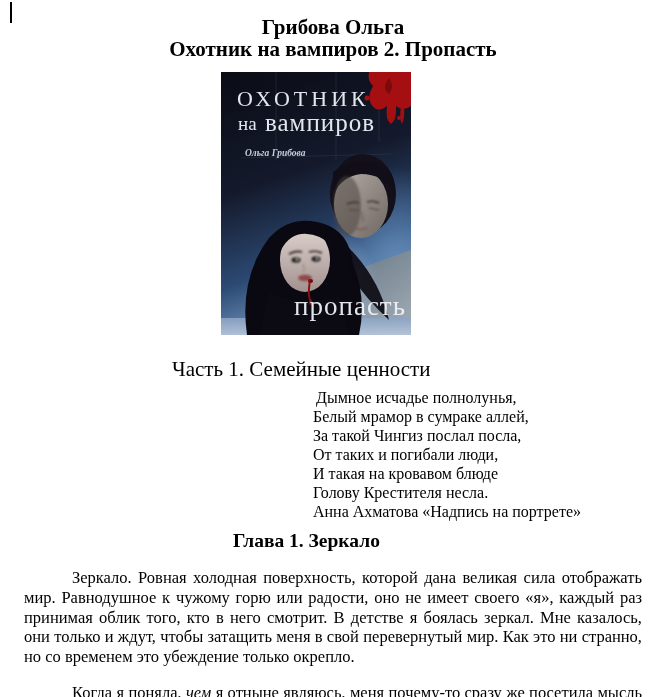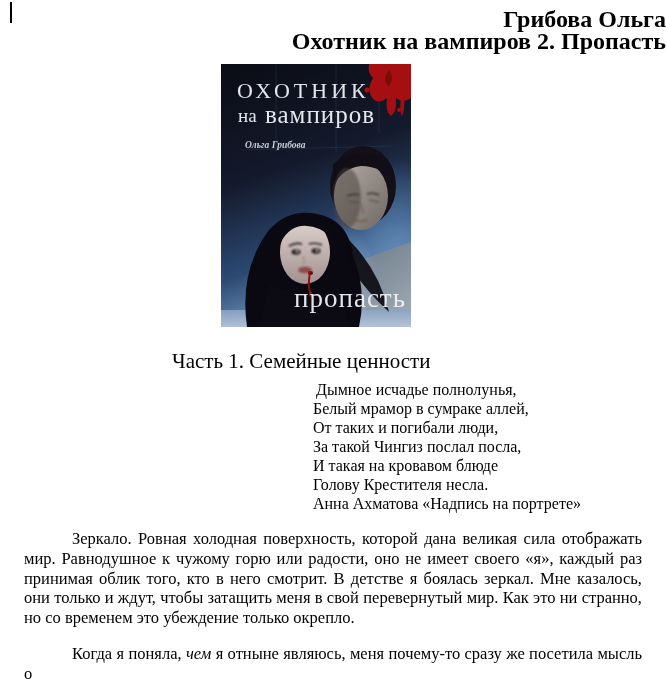--- a/index.html
+++ b/index.html
@@ -2,21 +2,21 @@
 <html><head>
 <meta charset="utf-8">
 <style>
   html,body{margin:0;padding:0;background:#fff;}
   #page{
     position:relative;width:666px;height:697px;overflow:hidden;
     background:#ffffff;color:#000;
     font-family:"Liberation Serif","DejaVu Serif",serif;
   }
   .caret{position:absolute;left:10px;top:2px;width:2px;height:21px;background:#000;}
-  .book-title{padding-top:8px;text-align:right;font-weight:bold;font-size:24px;line-height:22px;}
+  .book-title{padding-top:16px;text-align:center;font-weight:bold;font-size:21px;line-height:22px;}
   .cover-wrap{width:225px;height:263px;margin:12px auto 0;}
   .cover-wrap svg{display:block;width:190px;height:263px;}
   .part-heading{margin:22px 0 0 172px;font-size:21px;line-height:25px;font-weight:normal;}
   .poem{margin:6px 0 0 313px;font-size:16px;line-height:19px;}
   .poem-line.first{padding-left:3px;}
   .chapter-heading{margin:8px 0 0 233px;font-size:19.5px;line-height:23px;font-weight:bold;}
   .body-text{margin-top:5px;padding:0 8px;}
   .body-text p{margin:16px;text-align:justify;text-indent:48px;font-size:16.5px;line-height:19.8px;}
   .em{font-style:italic;}
   svg text{font-family:"Liberation Serif","DejaVu Serif",serif;}
@@ -143,25 +143,26 @@
       <text x="24" y="84" font-size="9.5" font-style="italic" font-weight="bold" fill="#c9cdd8">Ольга Грибова</text>
       <text x="73" y="243" font-size="27" letter-spacing="1" fill="#eef1f6" opacity="0.95">пропасть</text>
     </svg>
   </div>
 
   <div class="part-heading">Часть 1. Семейные ценности</div>
 
   <div class="poem">
     <div class="poem-line first">Дымное исчадье полнолунья,</div>
     <div class="poem-line">Белый мрамор в сумраке аллей,</div>
+    <div class="poem-line">За такой Чингиз послал посла,</div>
     <div class="poem-line">От таких и погибали люди,</div>
-    <div class="poem-line">За такой Чингиз послал посла,</div>
     <div class="poem-line">И такая на кровавом блюде</div>
     <div class="poem-line">Голову Крестителя несла.</div>
     <div class="poem-line">Анна Ахматова «Надпись на портрете»</div>
   </div>
 
+  <div class="chapter-heading">Глава 1. Зеркало</div>
 
   <div class="body-text">
     <p>Зеркало. Ровная холодная поверхность, которой дана великая сила отображать мир. Равнодушное к чужому горю или радости, оно не имеет своего «я», каждый раз принимая облик того, кто в него смотрит. В детстве я боялась зеркал. Мне казалось, они только и ждут, чтобы затащить меня в свой перевернутый мир. Как это ни странно, но со временем это убеждение только окрепло.</p>
     <p><span>Когда я поняла, </span><span class="em">чем</span><span> я отныне являюсь, меня почему-то сразу же посетила мысль о</span></p>
   </div>
 </div>
 
 </body></html>

